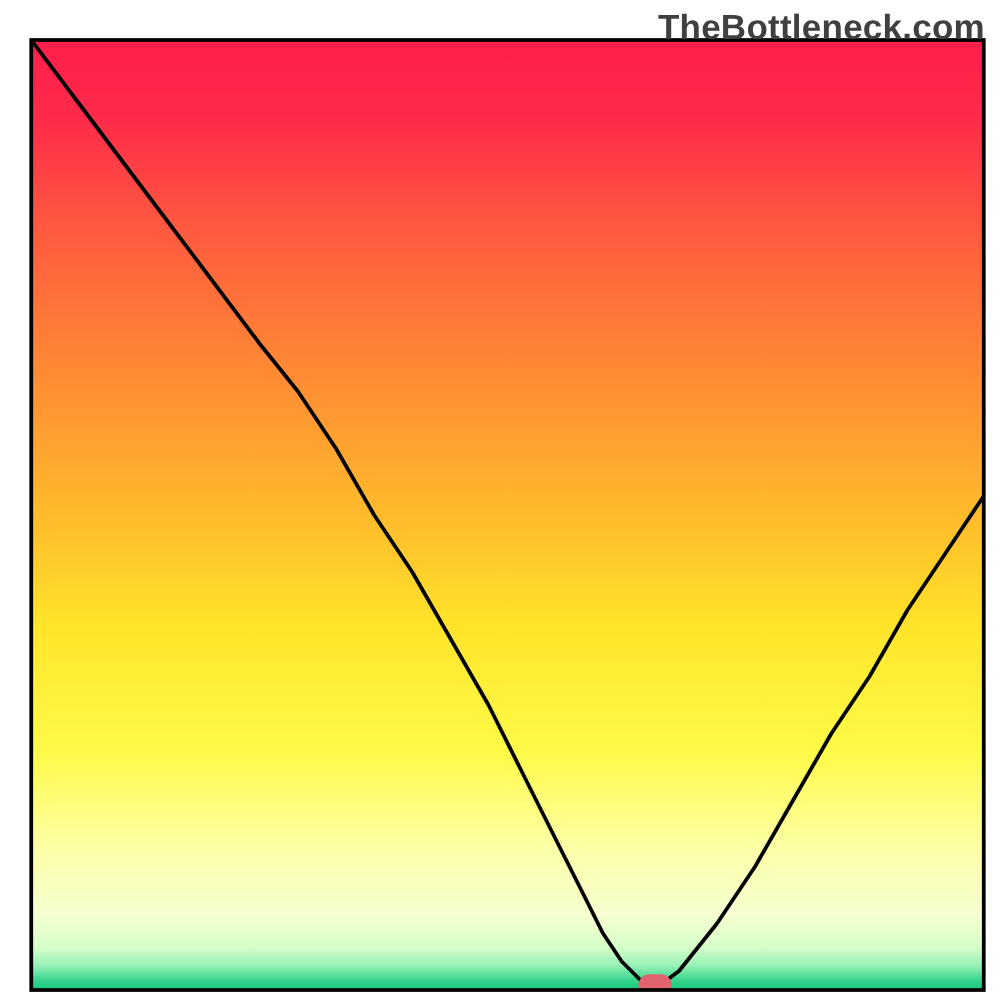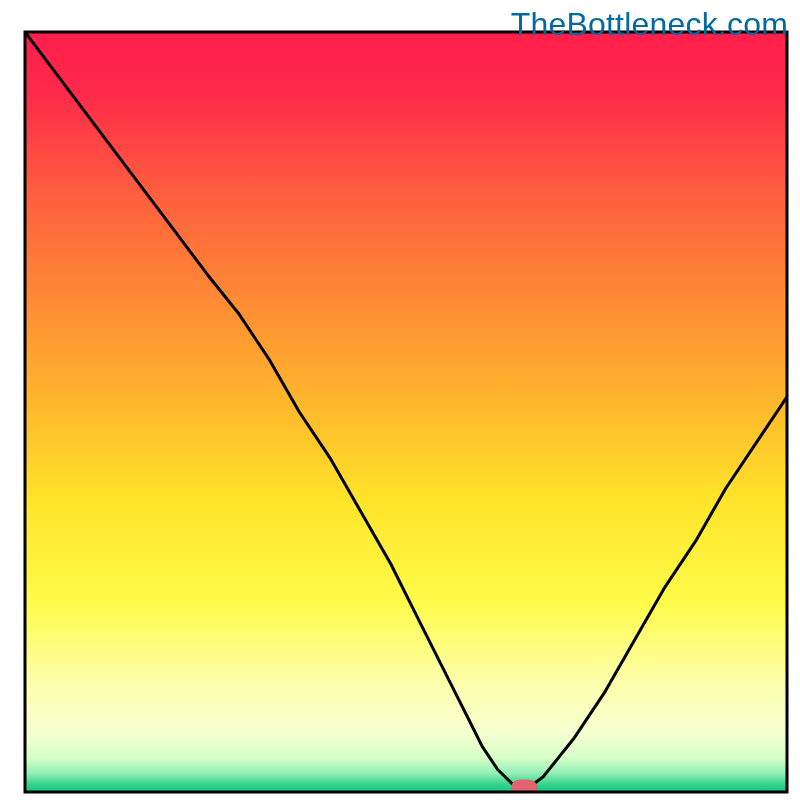--- a/index.html
+++ b/index.html
@@ -12,23 +12,23 @@
   }
   .chart-container {
     position: relative;
     width: 800px;
     height: 800px;
   }
   .watermark {
     position: absolute;
     top: 6px;
     right: 12px;
-    font-size: 32px;
-    font-weight: 400;
-    color: #0369a1;
+    font-size: 28px;
+    font-weight: 700;
+    color: #404040;
     letter-spacing: 0.2px;
     z-index: 5;
   }
   svg.plot {
     position: absolute;
     left: 0;
     top: 0;
   }
 </style>
 </head>

